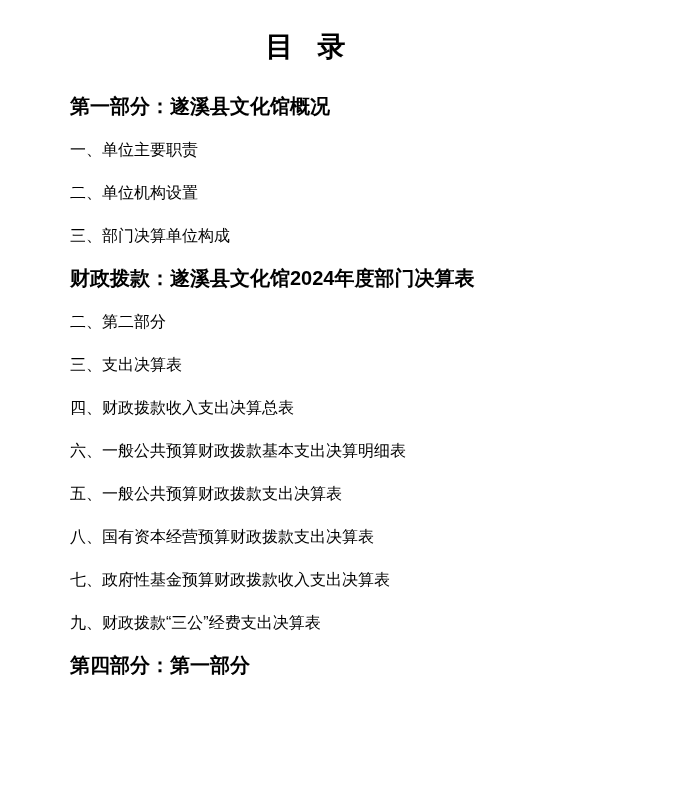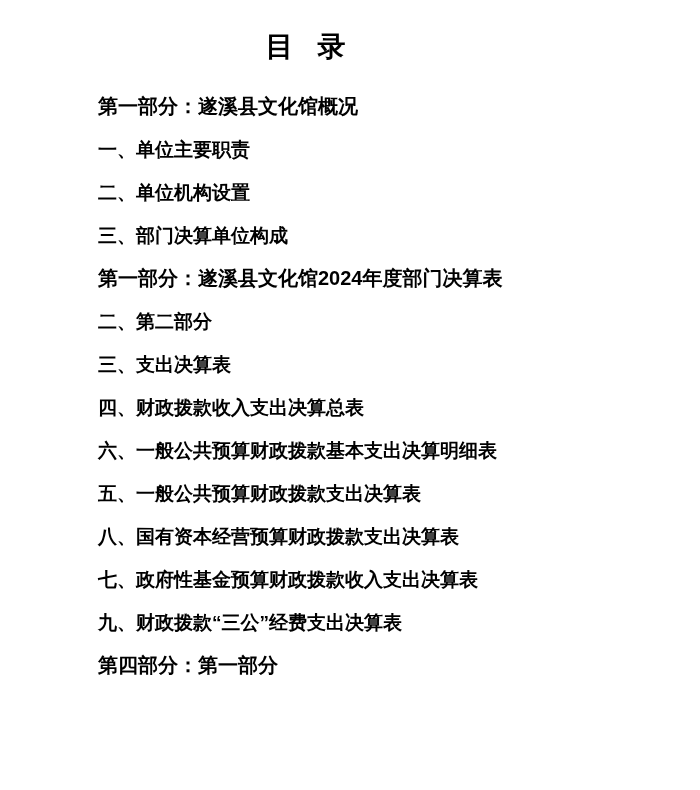--- a/index.html
+++ b/index.html
@@ -16,47 +16,47 @@
   .doc-title {
     padding-top: 30px;
     text-align: center;
     font-size: 28px;
     font-weight: bold;
     word-spacing: 14px;
     letter-spacing: 1px;
     line-height: 33px;
   }
   .toc {
-    margin: 22px 0 0 98px;
+    margin: 22px 0 0 70px;
   }
   .toc-row {
     height: 43px;
     line-height: 43px;
     white-space: nowrap;
   }
   .toc-row.part {
     font-size: 20px;
     font-weight: bold;
   }
   .toc-row.item {
-    font-size: 19px;
-    font-weight: bold;
+    font-size: 16px;
+    font-weight: normal;
   }
 </style>
 </head>
 <body>
 
 <div class="page">
   <h1 class="doc-title">目 录</h1>
   <div class="toc" id="toc-list">
       <div class="toc-row part">第一部分：遂溪县文化馆概况</div>
       <div class="toc-row item">一、单位主要职责</div>
       <div class="toc-row item">二、单位机构设置</div>
       <div class="toc-row item">三、部门决算单位构成</div>
-      <div class="toc-row part">第一部分：遂溪县文化馆2024年度部门决算表</div>
+      <div class="toc-row part">财政拨款：遂溪县文化馆2024年度部门决算表</div>
       <div class="toc-row item">二、第二部分</div>
       <div class="toc-row item">三、支出决算表</div>
       <div class="toc-row item">四、财政拨款收入支出决算总表</div>
       <div class="toc-row item">六、一般公共预算财政拨款基本支出决算明细表</div>
       <div class="toc-row item">五、一般公共预算财政拨款支出决算表</div>
       <div class="toc-row item">八、国有资本经营预算财政拨款支出决算表</div>
       <div class="toc-row item">七、政府性基金预算财政拨款收入支出决算表</div>
       <div class="toc-row item">九、财政拨款“三公”经费支出决算表</div>
       <div class="toc-row part">第四部分：第一部分</div>
     </div>

